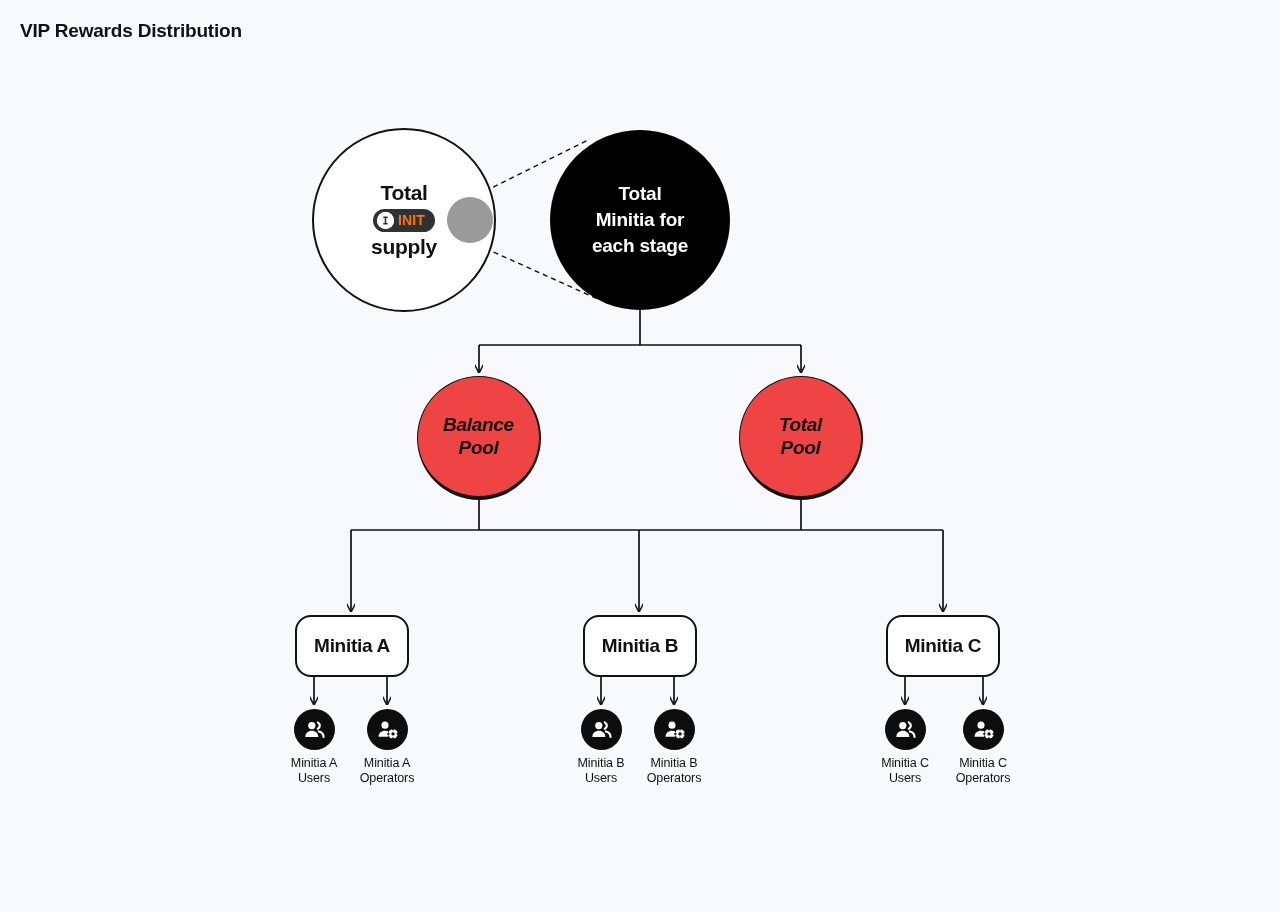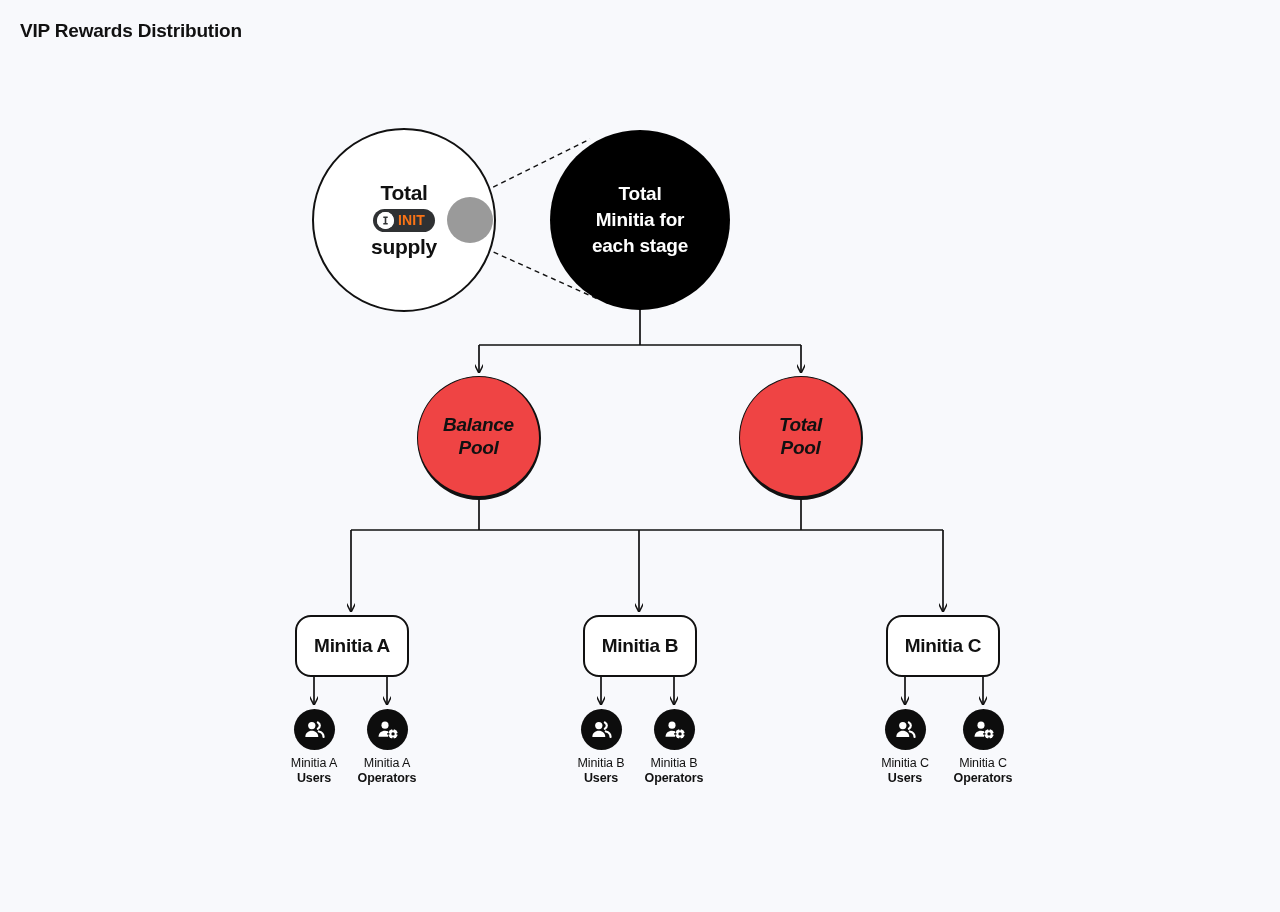--- a/index.html
+++ b/index.html
@@ -204,21 +204,21 @@
   .role-icon svg { display: block; }
   .role-caption {
     margin-top: 6px;
     text-align: center;
     font-size: 12.5px;
     line-height: 1.18;
     letter-spacing: -0.1px;
     color: #111111;
   }
   .role-caption .r { font-weight: normal; display: block; }
-  .role-caption .s { font-weight: bold; display: block; }
+  .role-caption .s { font-weight: normal; display: block; }
 </style>
 </head>
 <body>
 
 <div class="canvas">
 
   <div id="page-title">VIP Rewards Distribution</div>
 
   <svg id="connectors" viewBox="0 0 1280 912" width="1280" height="912">
     <defs>

